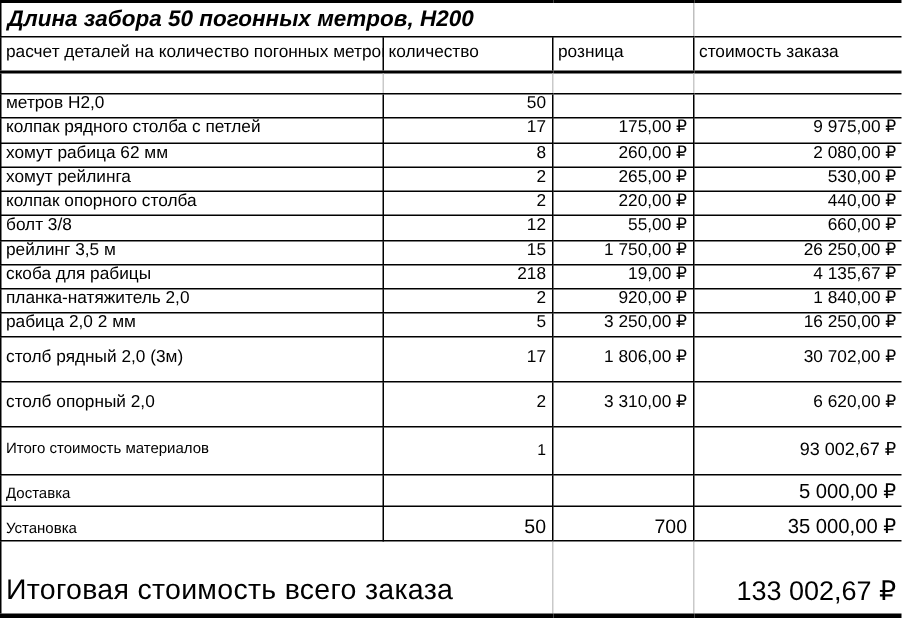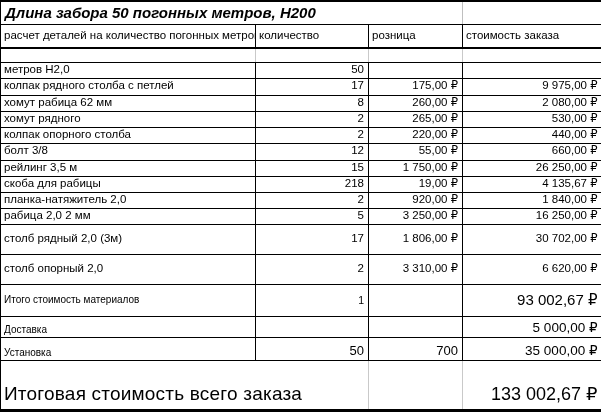--- a/index.html
+++ b/index.html
@@ -55,21 +55,21 @@
   tr.r-item { height: 15px; }
   tr.r-item td, tr.r-sum td { border: 1px solid #000; }
   tr.r-item-tall { height: 30px; }
   tr.r-item-tall td { vertical-align: middle; }
 
   
   tr.r-mat { height: 32px; }
   tr.r-mat td { vertical-align: middle; }
   tr.r-mat td.c-label { font-size: 10px; }
   tr.r-mat td.c-qty { font-size: 10.5px; }
-  tr.r-mat td.c-cost { font-size: 15px; }
+  tr.r-mat td.c-cost { font-size: 12px; }
   tr.r-del { height: 21px; }
   tr.r-inst { height: 23px; padding-left: 16px; }
   tr.r-big td.c-label { font-size: 10px; padding-bottom: 2px; }
   tr.r-big td.c-qty, tr.r-big td.c-retail { font-size: 13px; }
   tr.r-big td.c-cost { font-size: 13.5px; margin-top: 27px; }
 
   
   tr.r-total { height: 50px; }
   tr.r-total td { border-bottom: 3px solid #000; padding-bottom: 5px; }
   tr.r-total td.c-label {
@@ -122,21 +122,21 @@
     <td class="num">175,00 ₽</td>
     <td class="num">9 975,00 ₽</td>
   </tr>
   <tr class="r-item">
     <td>хомут рабица 62 мм</td>
     <td class="num">8</td>
     <td class="num">260,00 ₽</td>
     <td class="num">2 080,00 ₽</td>
   </tr>
   <tr class="r-item">
-    <td>хомут рядного</td>
+    <td>хомут рейлинга</td>
     <td class="num">2</td>
     <td class="num">265,00 ₽</td>
     <td class="num">530,00 ₽</td>
   </tr>
   <tr class="r-item">
     <td>колпак опорного столба</td>
     <td class="num">2</td>
     <td class="num">220,00 ₽</td>
     <td class="num">440,00 ₽</td>
   </tr>

